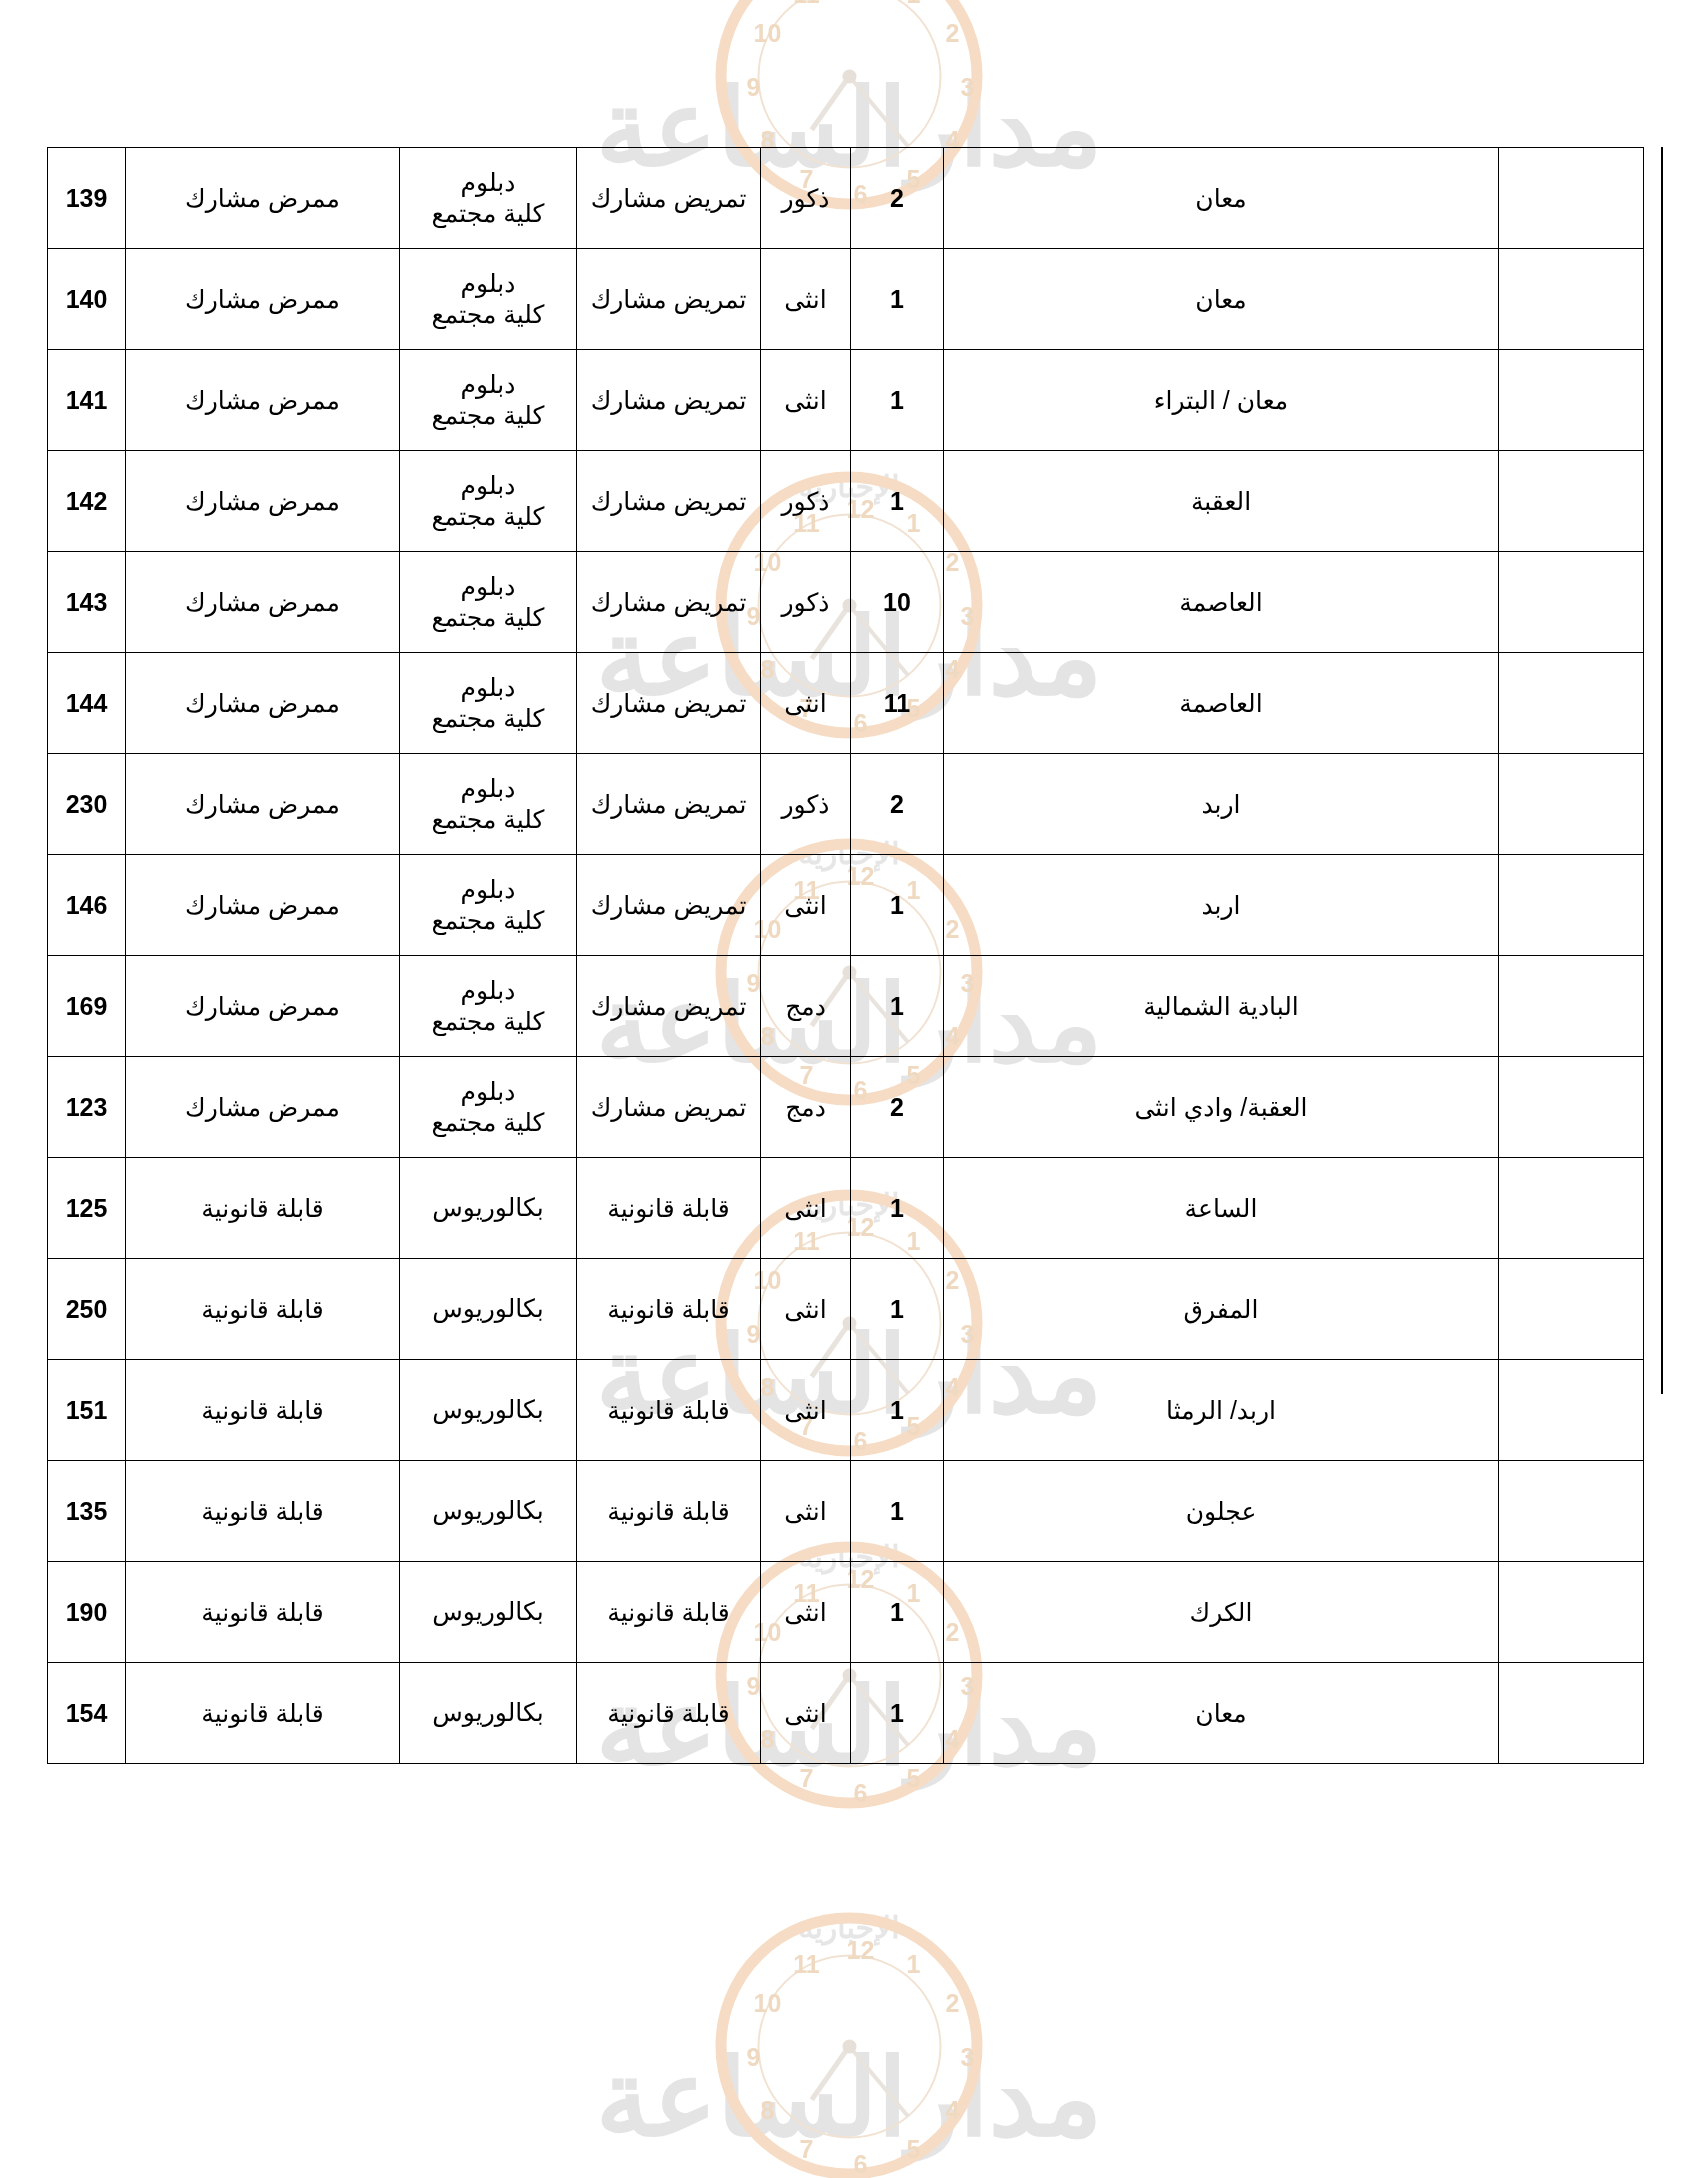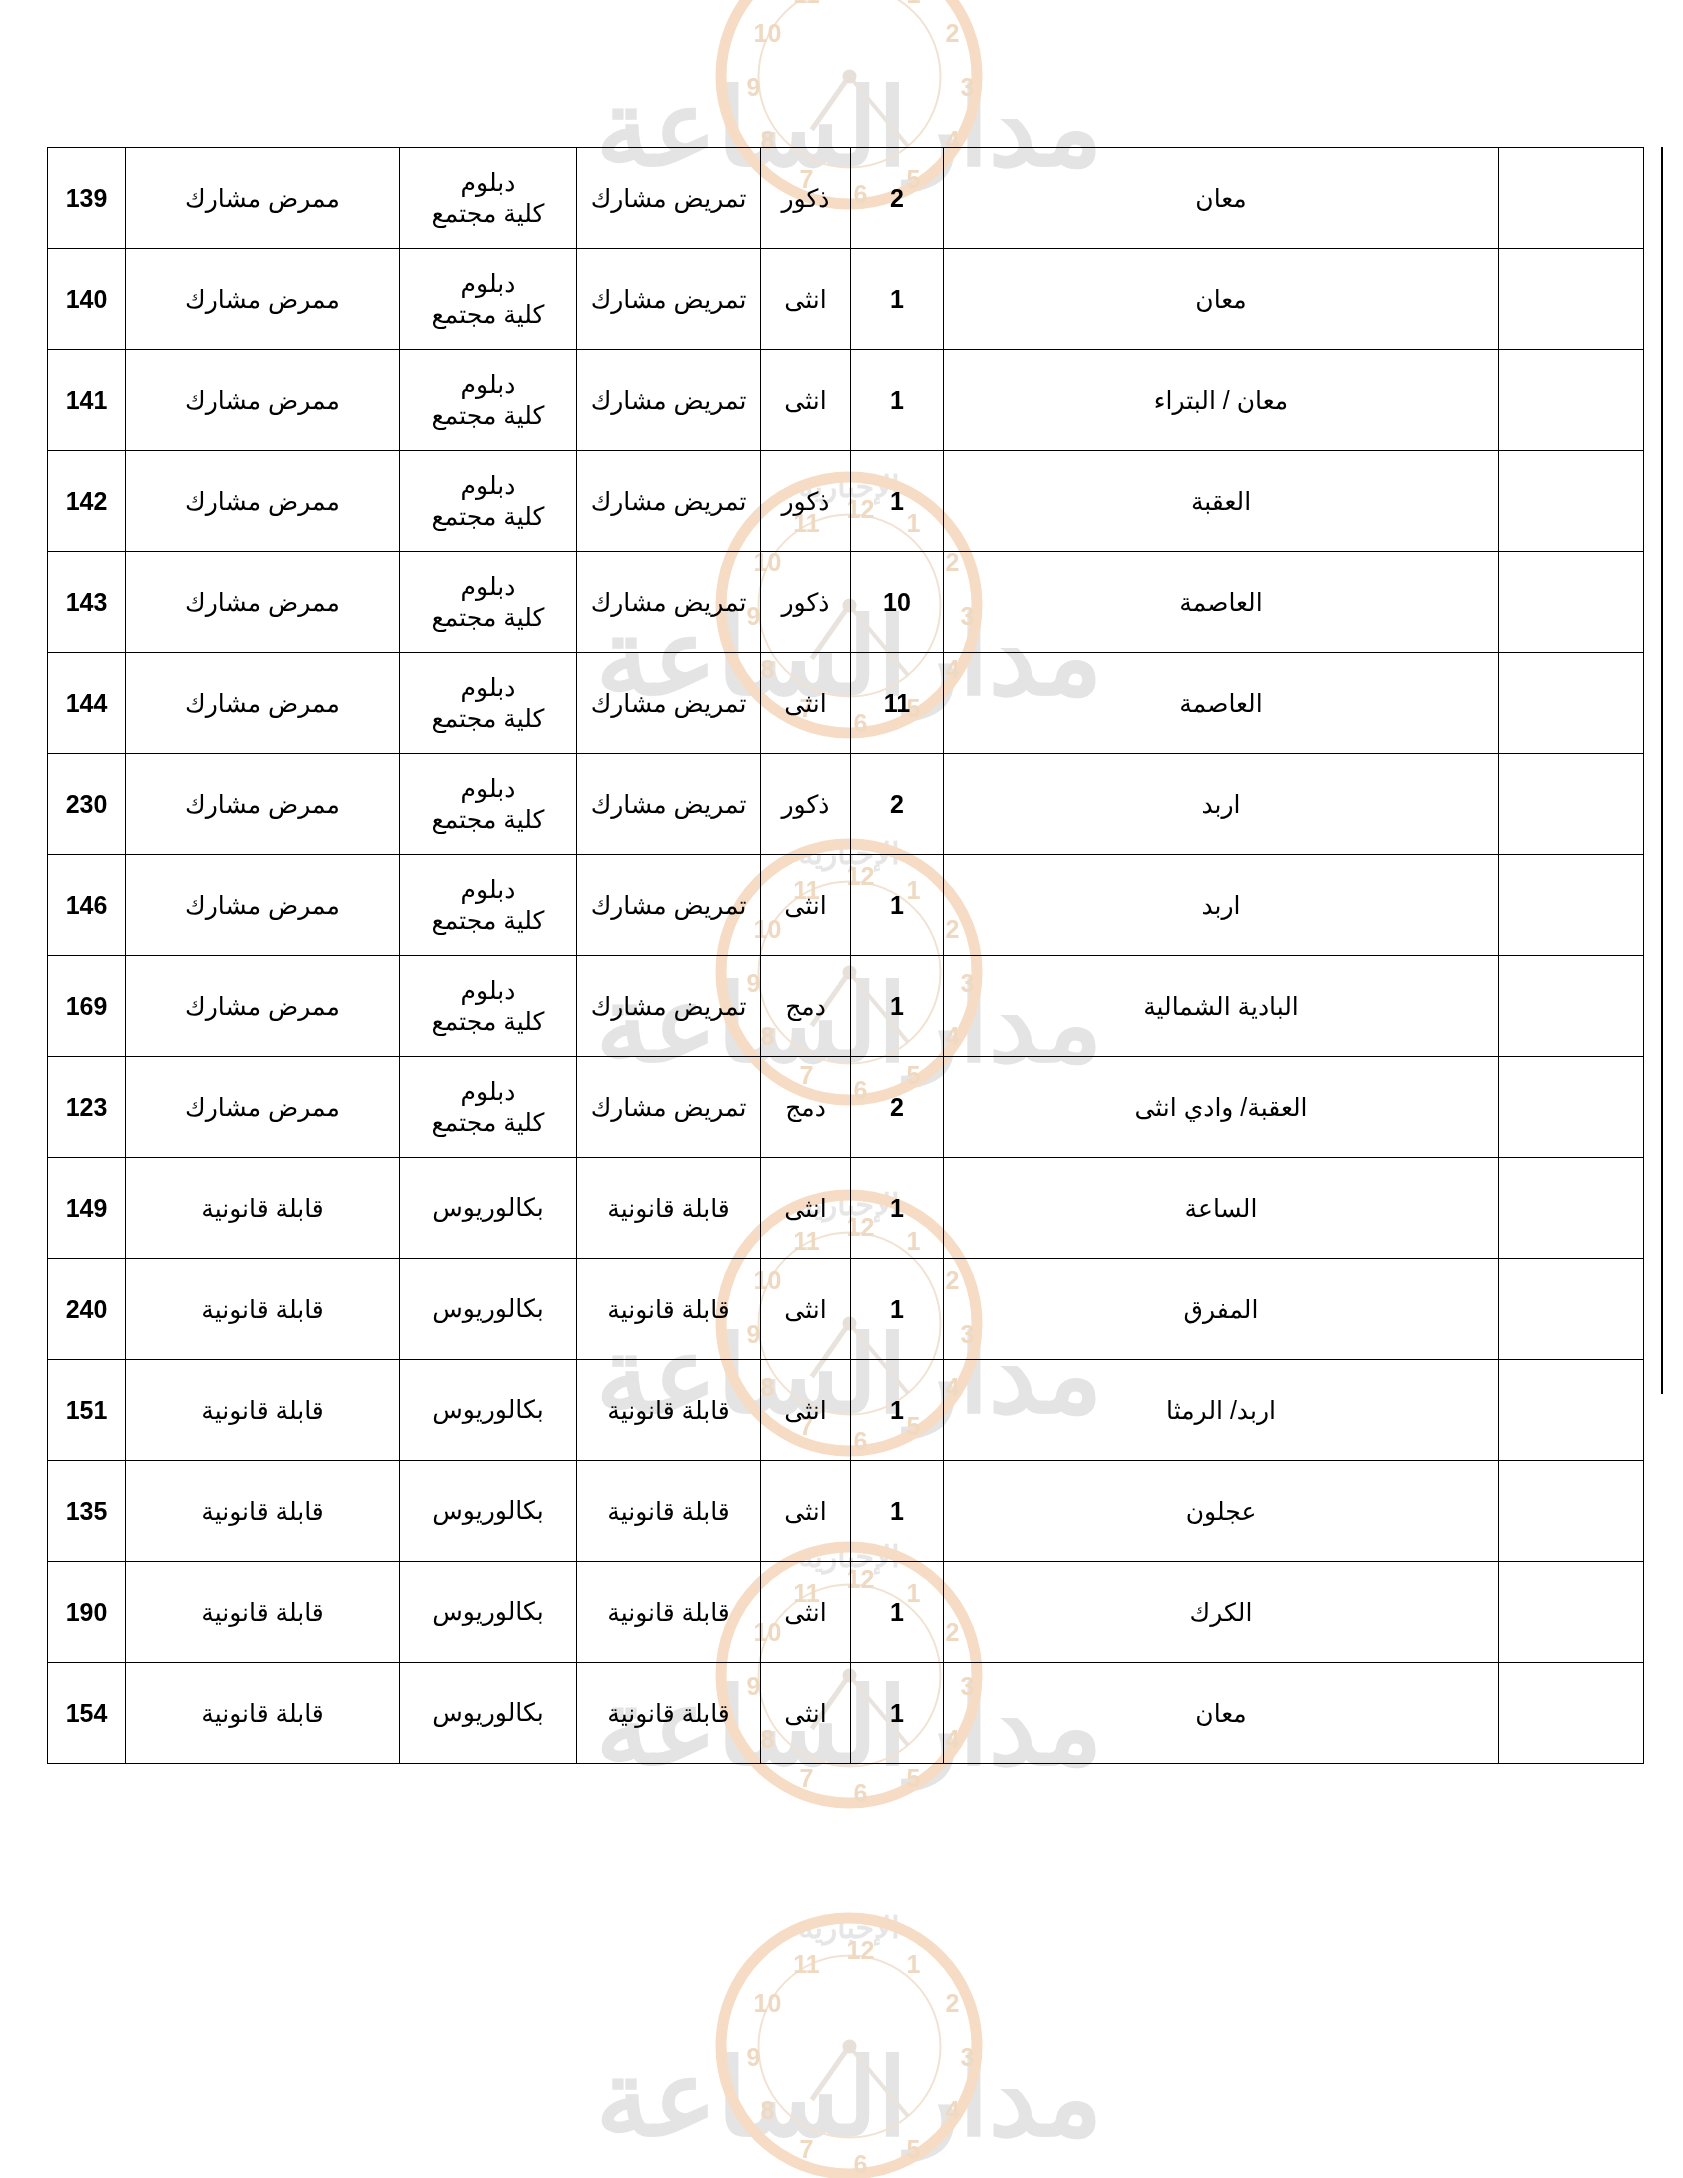--- a/index.html
+++ b/index.html
@@ -440,33 +440,33 @@
         <tr>
           <td class="c-last"></td>
           <td class="c-gov">الساعة</td>
           <td class="c-count">1</td>
           <td class="c-gender">انثى</td>
           <td class="c-spec">قابلة قانونية</td>
           <td class="c-qual two-line">
             <span>بكالوريوس</span>
           </td>
           <td class="c-title">قابلة قانونية</td>
-          <td class="c-num">149</td>
+          <td class="c-num">125</td>
         </tr>
         <tr>
           <td class="c-last"></td>
           <td class="c-gov">المفرق</td>
           <td class="c-count">1</td>
           <td class="c-gender">انثى</td>
           <td class="c-spec">قابلة قانونية</td>
           <td class="c-qual two-line">
             <span>بكالوريوس</span>
           </td>
           <td class="c-title">قابلة قانونية</td>
-          <td class="c-num">240</td>
+          <td class="c-num">250</td>
         </tr>
         <tr>
           <td class="c-last"></td>
           <td class="c-gov">اربد/ الرمثا</td>
           <td class="c-count">1</td>
           <td class="c-gender">انثى</td>
           <td class="c-spec">قابلة قانونية</td>
           <td class="c-qual two-line">
             <span>بكالوريوس</span>
           </td>

